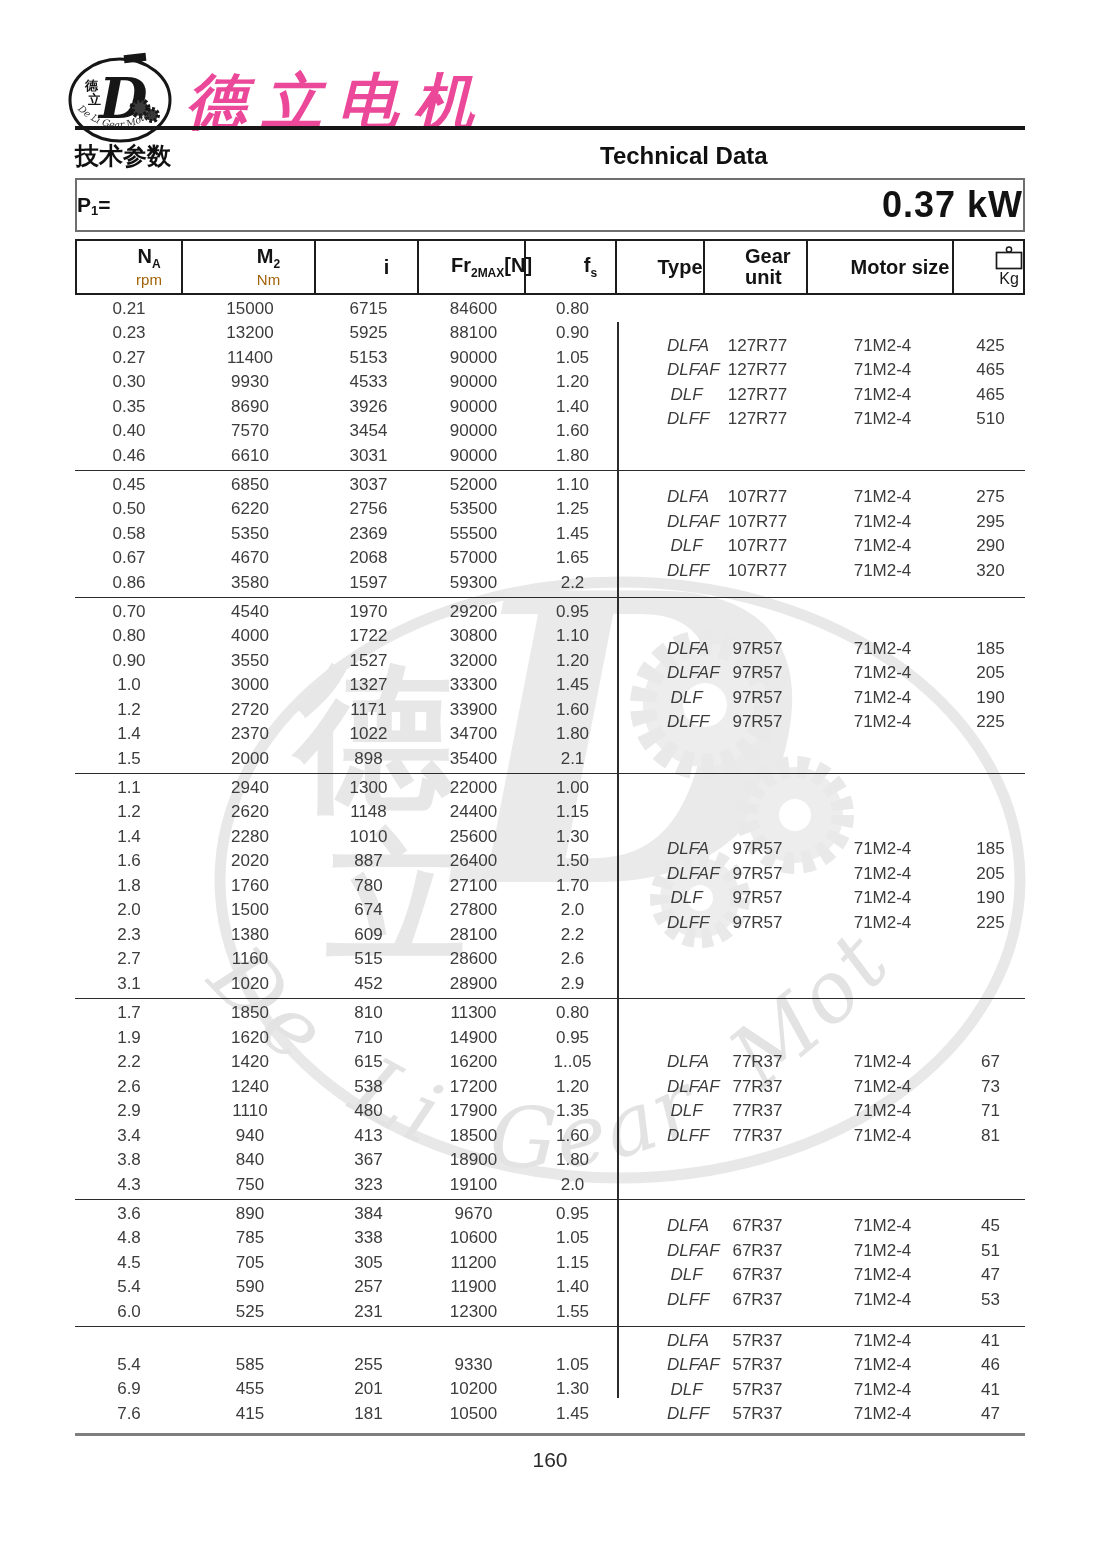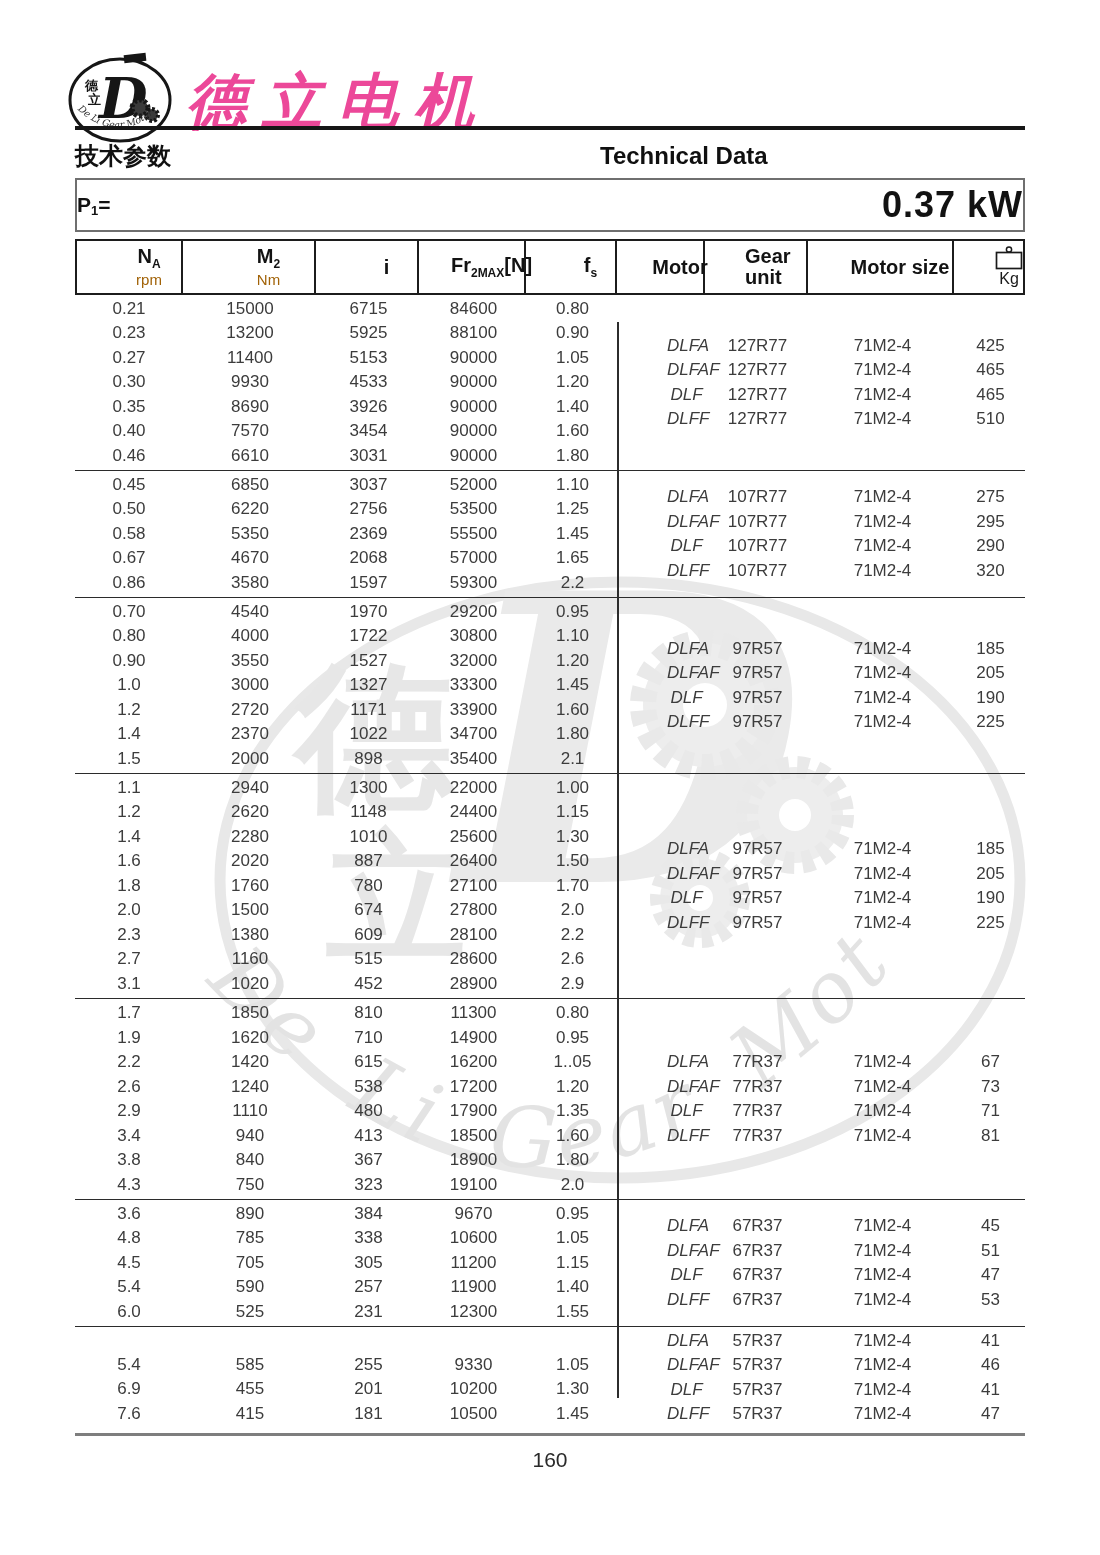--- a/index.html
+++ b/index.html
@@ -132,21 +132,21 @@
     <div class="th">
       <div class="th-main">i</div>
     </div>
     <div class="th">
       <div class="th-main"><span>Fr</span><span class="th-sub">2MAX</span><span>[N]</span></div>
     </div>
     <div class="th">
       <div class="th-main"><span>f</span><span class="th-sub">s</span></div>
     </div>
     <div class="th">
-      <div class="th-main">Motor</div>
+      <div class="th-main">Type</div>
     </div>
     <div class="th">
       <div class="th-main">Gear unit</div>
     </div>
     <div class="th">
       <div class="th-main">Motor size</div>
     </div>
     <div class="th">
       <svg width="30" height="24" viewBox="0 0 30 24">
         <circle cx="15" cy="3.5" r="2.6" fill="none" stroke="#1a1a1a" stroke-width="1.5"></circle>

